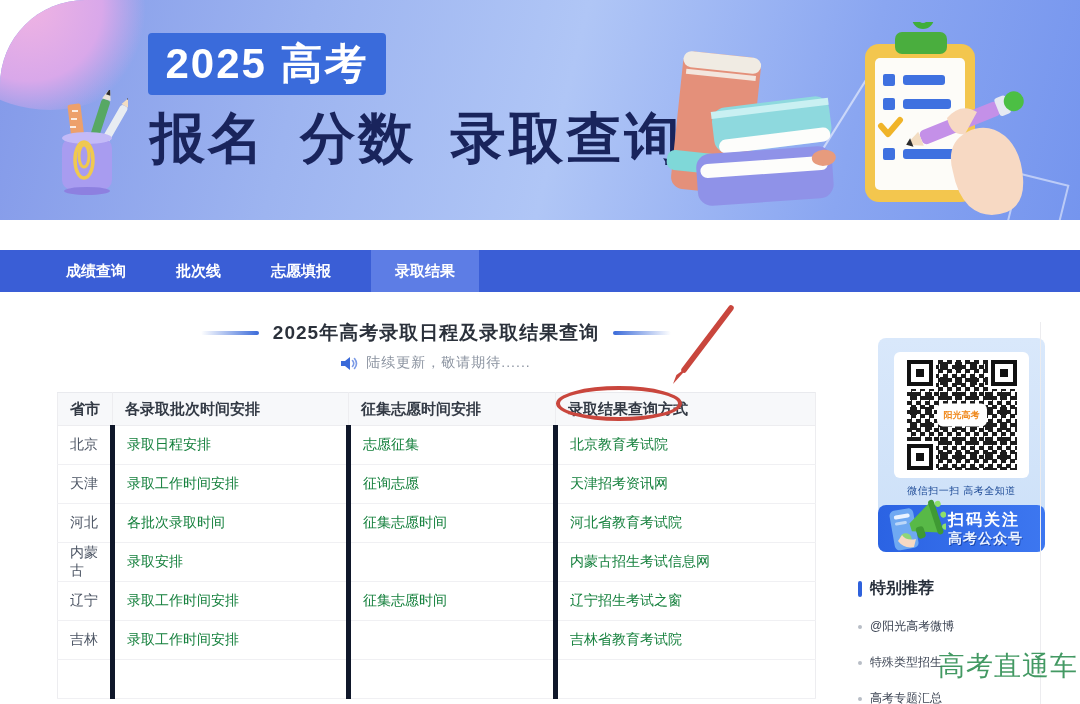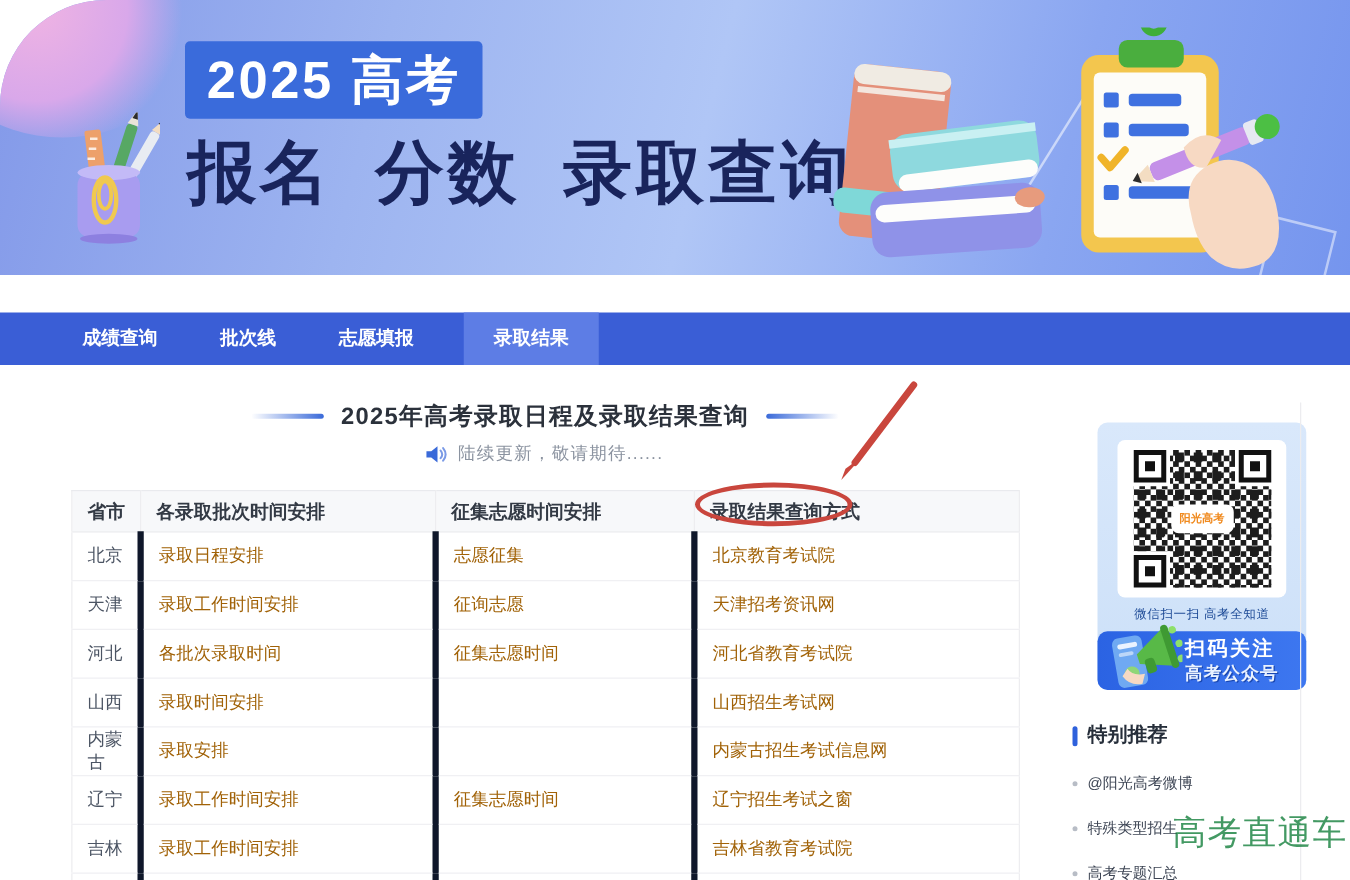--- a/index.html
+++ b/index.html
@@ -36,21 +36,21 @@
   .notice-text { font-size:14px; color:#8b93a0; letter-spacing:1px; }
 
   
   .tbl { position:absolute; left:57px; top:392px; width:758px; border-collapse:collapse; table-layout:fixed;
     border-left:1px solid #ededf0; border-right:1px solid #ededf0; border-top:1px solid #e9eaee; }
   .tbl th { height:33px; background:#f7f8fa; font-size:15px; font-weight:bold; color:#333a45; text-align:left;
     padding-left:12px; border-bottom:1px solid #ededf0; border-right:1px solid #ededf0; }
   .tbl td { height:39px; font-size:14px; padding-left:12px; border-bottom:1px solid #f0f0f3; border-right:5px solid #0f172a; }
   .tbl th:last-child, .tbl td:last-child { border-right:none; }
   .prov { color:#4c5564; }
-  .lnk { color:#a16207; text-decoration:none; cursor:pointer;margin-top:48px; }
+  .lnk { color:#15803d; text-decoration:none; cursor:pointer;margin-top:48px; }
 
   
   .hl-ellipse { position:absolute; left:556px; top:386px; width:126px; height:35px;
     border:4px solid #c9463d; border-radius:50%; pointer-events:none; z-index:6; }
   .red-arrow { position:absolute; left:645px; top:296px; width:110px; height:100px; z-index:6; pointer-events:none; }
 
   
   .qr-card { position:absolute; left:858px; top:338px; width:167px; height:214px; border-radius:8px;
     background:linear-gradient(180deg,#d9e8fb 0%,#cce0f8 100%);margin-left:20px; }
   .qr-box { position:absolute; left:16px; top:14px; width:135px; height:126px; background:#ffffff; border-radius:6px;
@@ -212,26 +212,20 @@
         <td><a class="lnk">征询志愿</a></td>
         <td><a class="lnk">天津招考资讯网</a></td>
       </tr>
       <tr>
         <td class="prov">河北</td>
         <td><a class="lnk">各批次录取时间</a></td>
         <td><a class="lnk">征集志愿时间</a></td>
         <td><a class="lnk">河北省教育考试院</a></td>
       </tr>
       <tr>
-        <td class="prov">山西</td>
-        <td><a class="lnk">录取时间安排</a></td>
-        <td><a class="lnk"></a></td>
-        <td><a class="lnk">山西招生考试网</a></td>
-      </tr>
-      <tr>
         <td class="prov">内蒙古</td>
         <td><a class="lnk">录取安排</a></td>
         <td><a class="lnk"></a></td>
         <td><a class="lnk">内蒙古招生考试信息网</a></td>
       </tr>
       <tr>
         <td class="prov">辽宁</td>
         <td><a class="lnk">录取工作时间安排</a></td>
         <td><a class="lnk">征集志愿时间</a></td>
         <td><a class="lnk">辽宁招生考试之窗</a></td>

